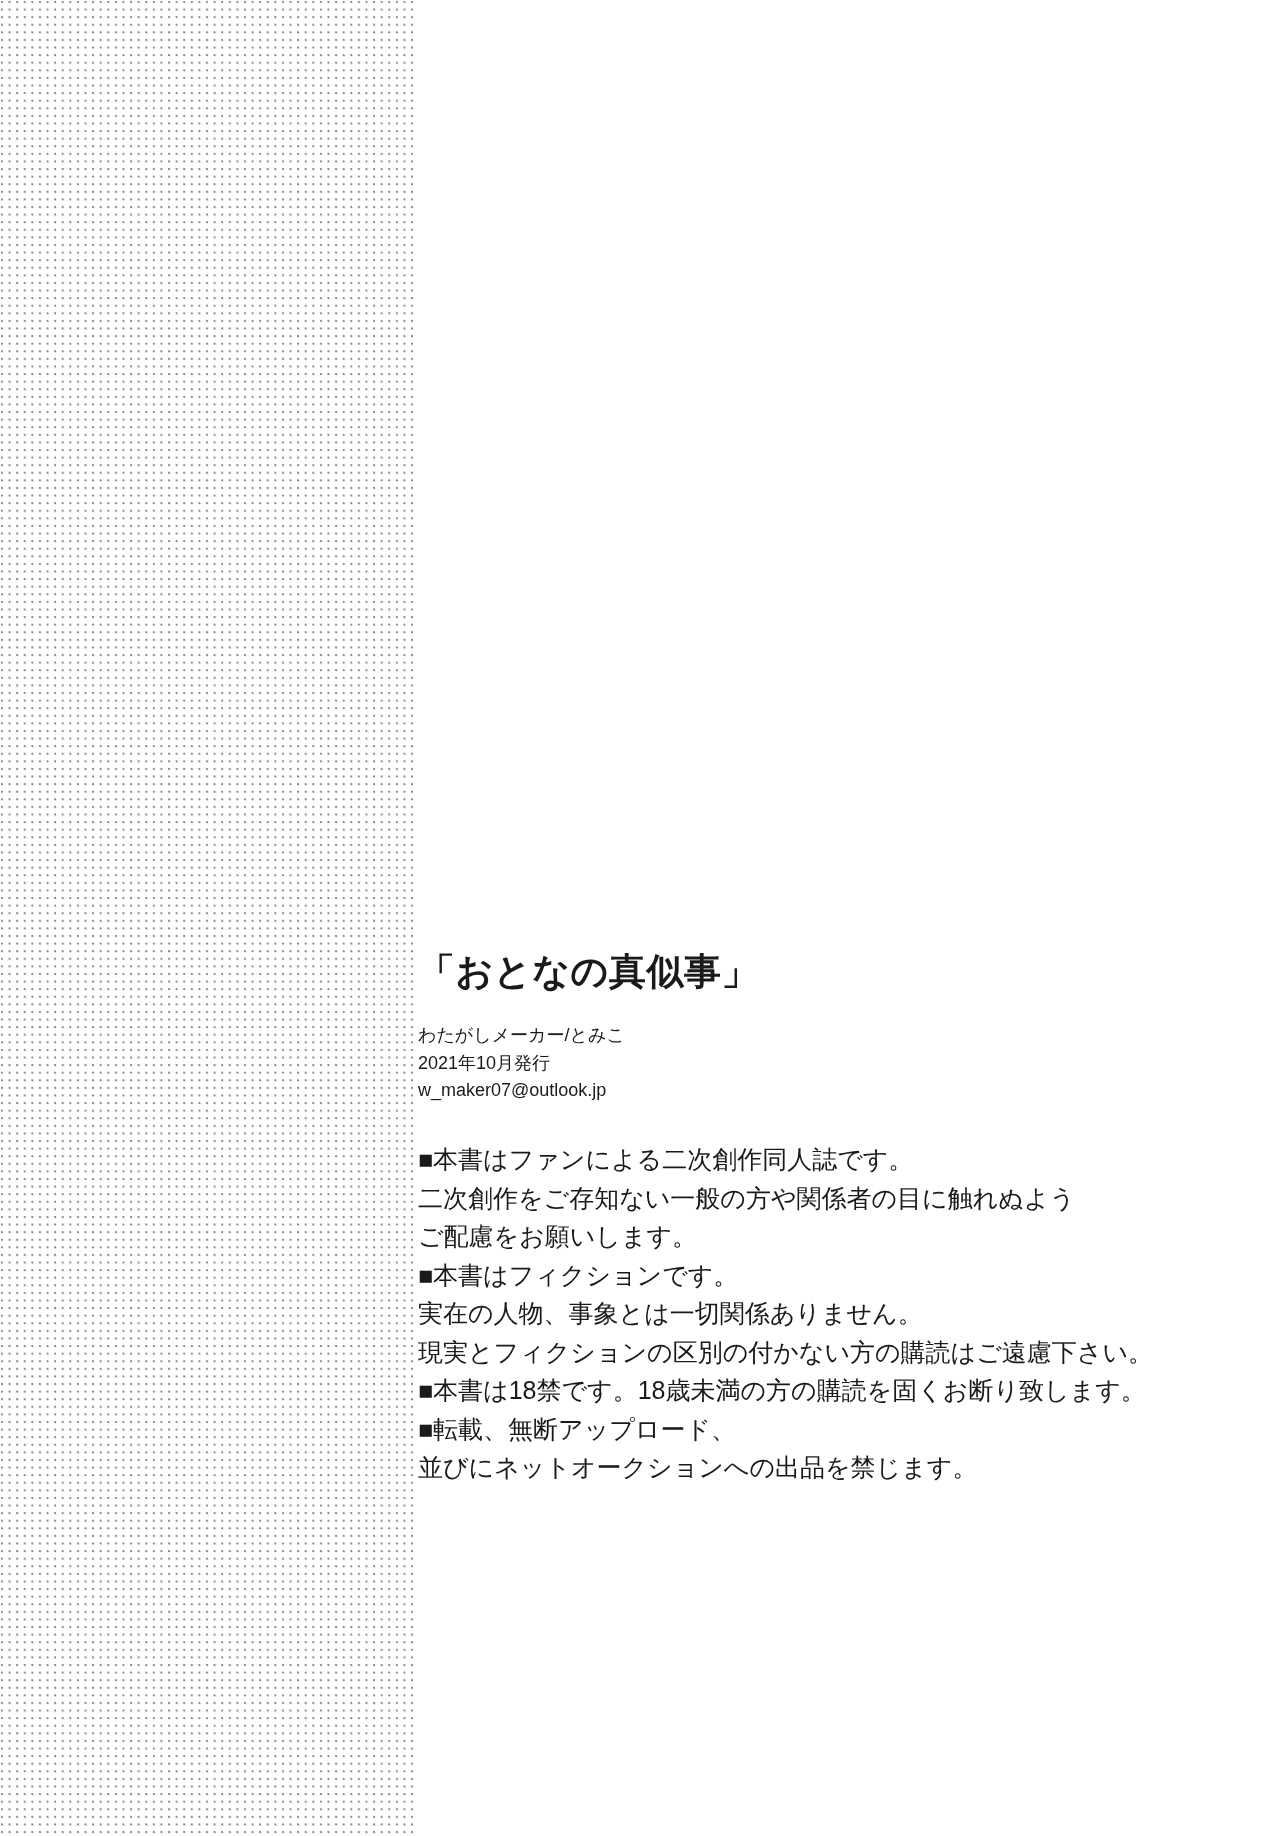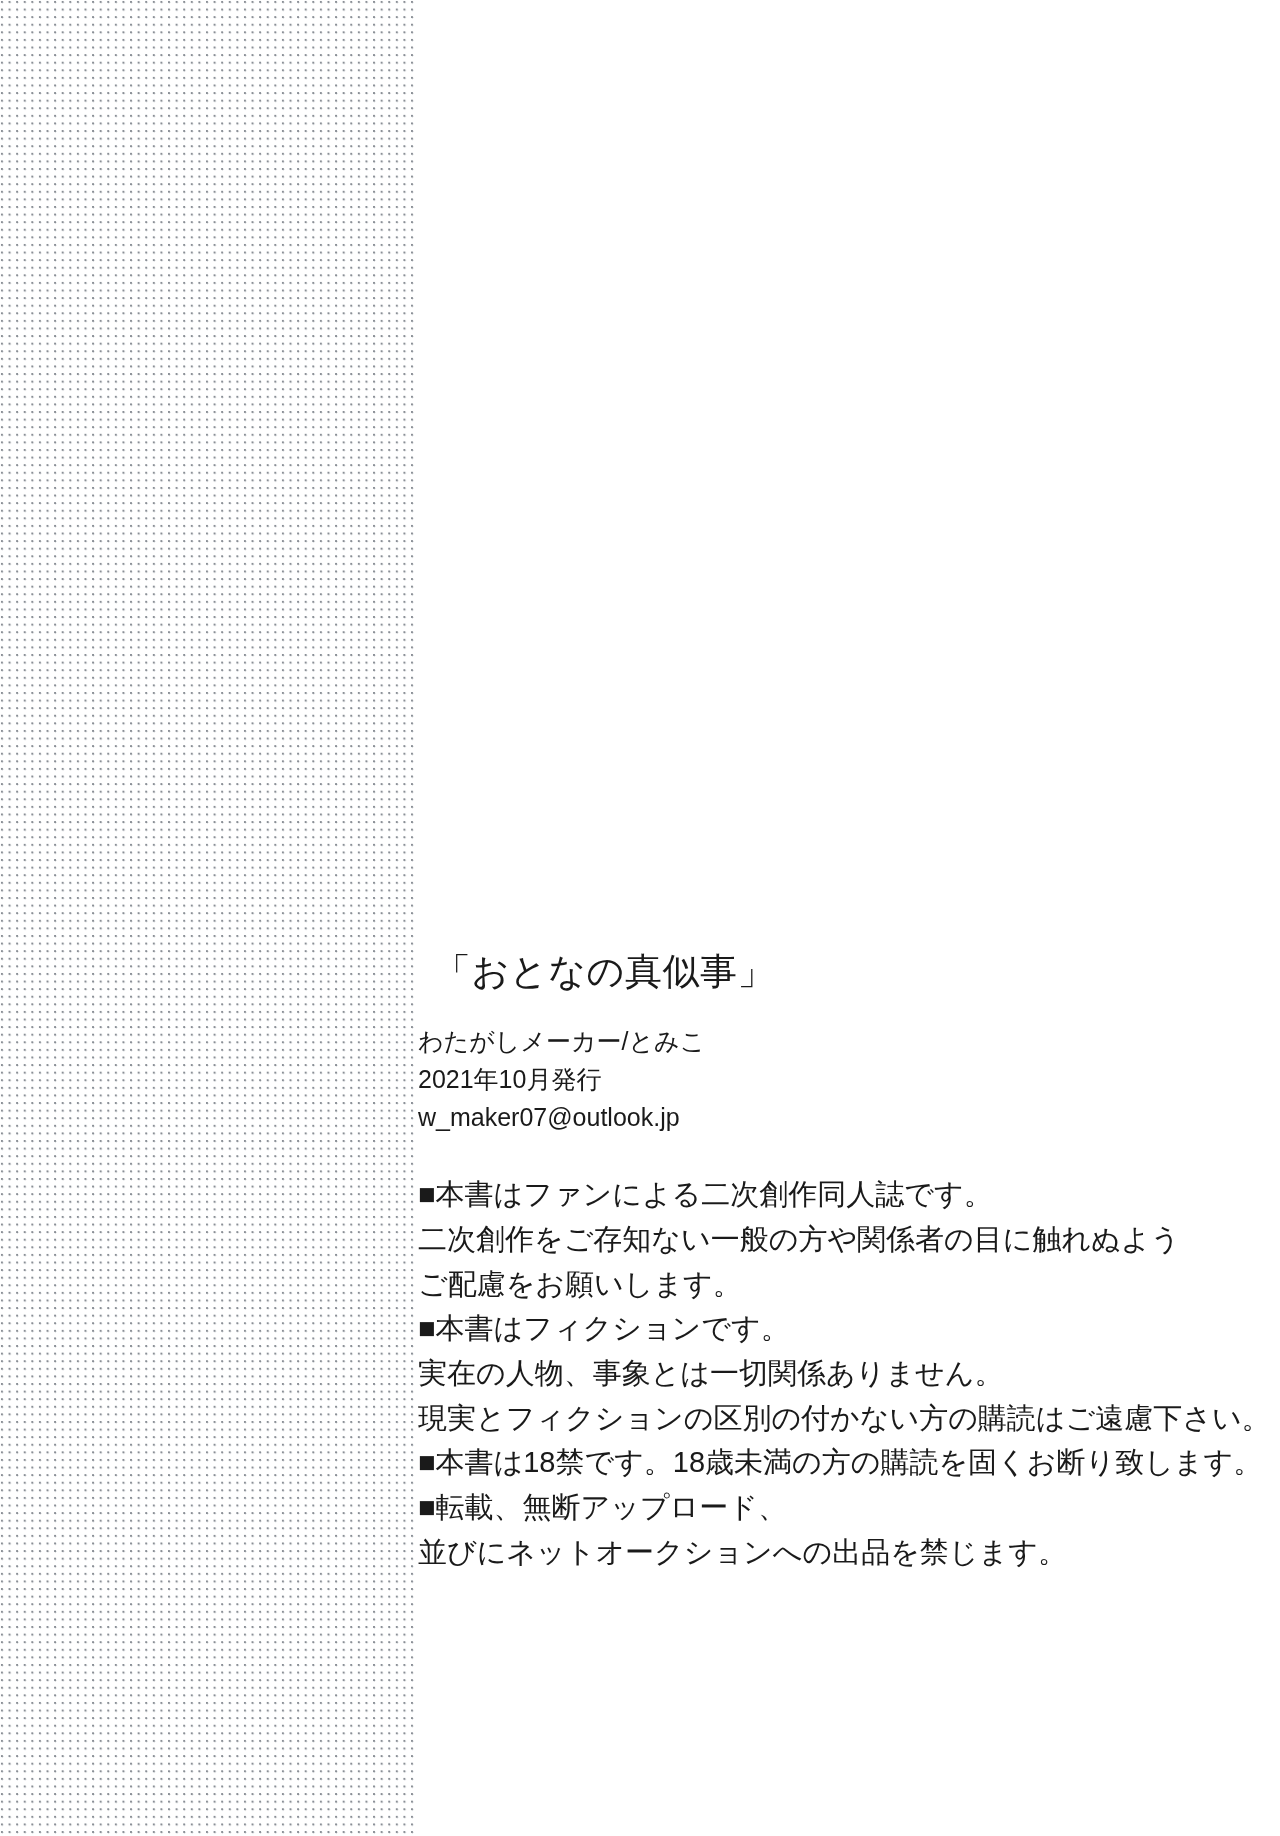--- a/index.html
+++ b/index.html
@@ -41,39 +41,39 @@
   
   #colophon {
     position: absolute;
     left: 418px;
     top: 950px;
     width: 700px;
   }
 
   #colophon-title {
     font-size: 37px;
-    font-weight: normal;
+    font-weight: bold;
     letter-spacing: 0.5px;
     line-height: 1.2;
-    margin: 0 0 28px 16px;
+    margin: 0 0 28px 0;
     white-space: nowrap;
   }
 
   .credit-line {
-    font-size: 25px;
+    font-size: 18px;
     line-height: 1.52;
     white-space: nowrap;
   }
 
   #credits {
     margin-bottom: 36px;
   }
 
   .notice-line {
-    font-size: 29px;
+    font-size: 25px;
     line-height: 1.54;
     white-space: nowrap;
   }
 </style>
 </head>
 <body>
 
 <div id="halftone-band"></div>
 <div id="halftone-edge"></div>
 

